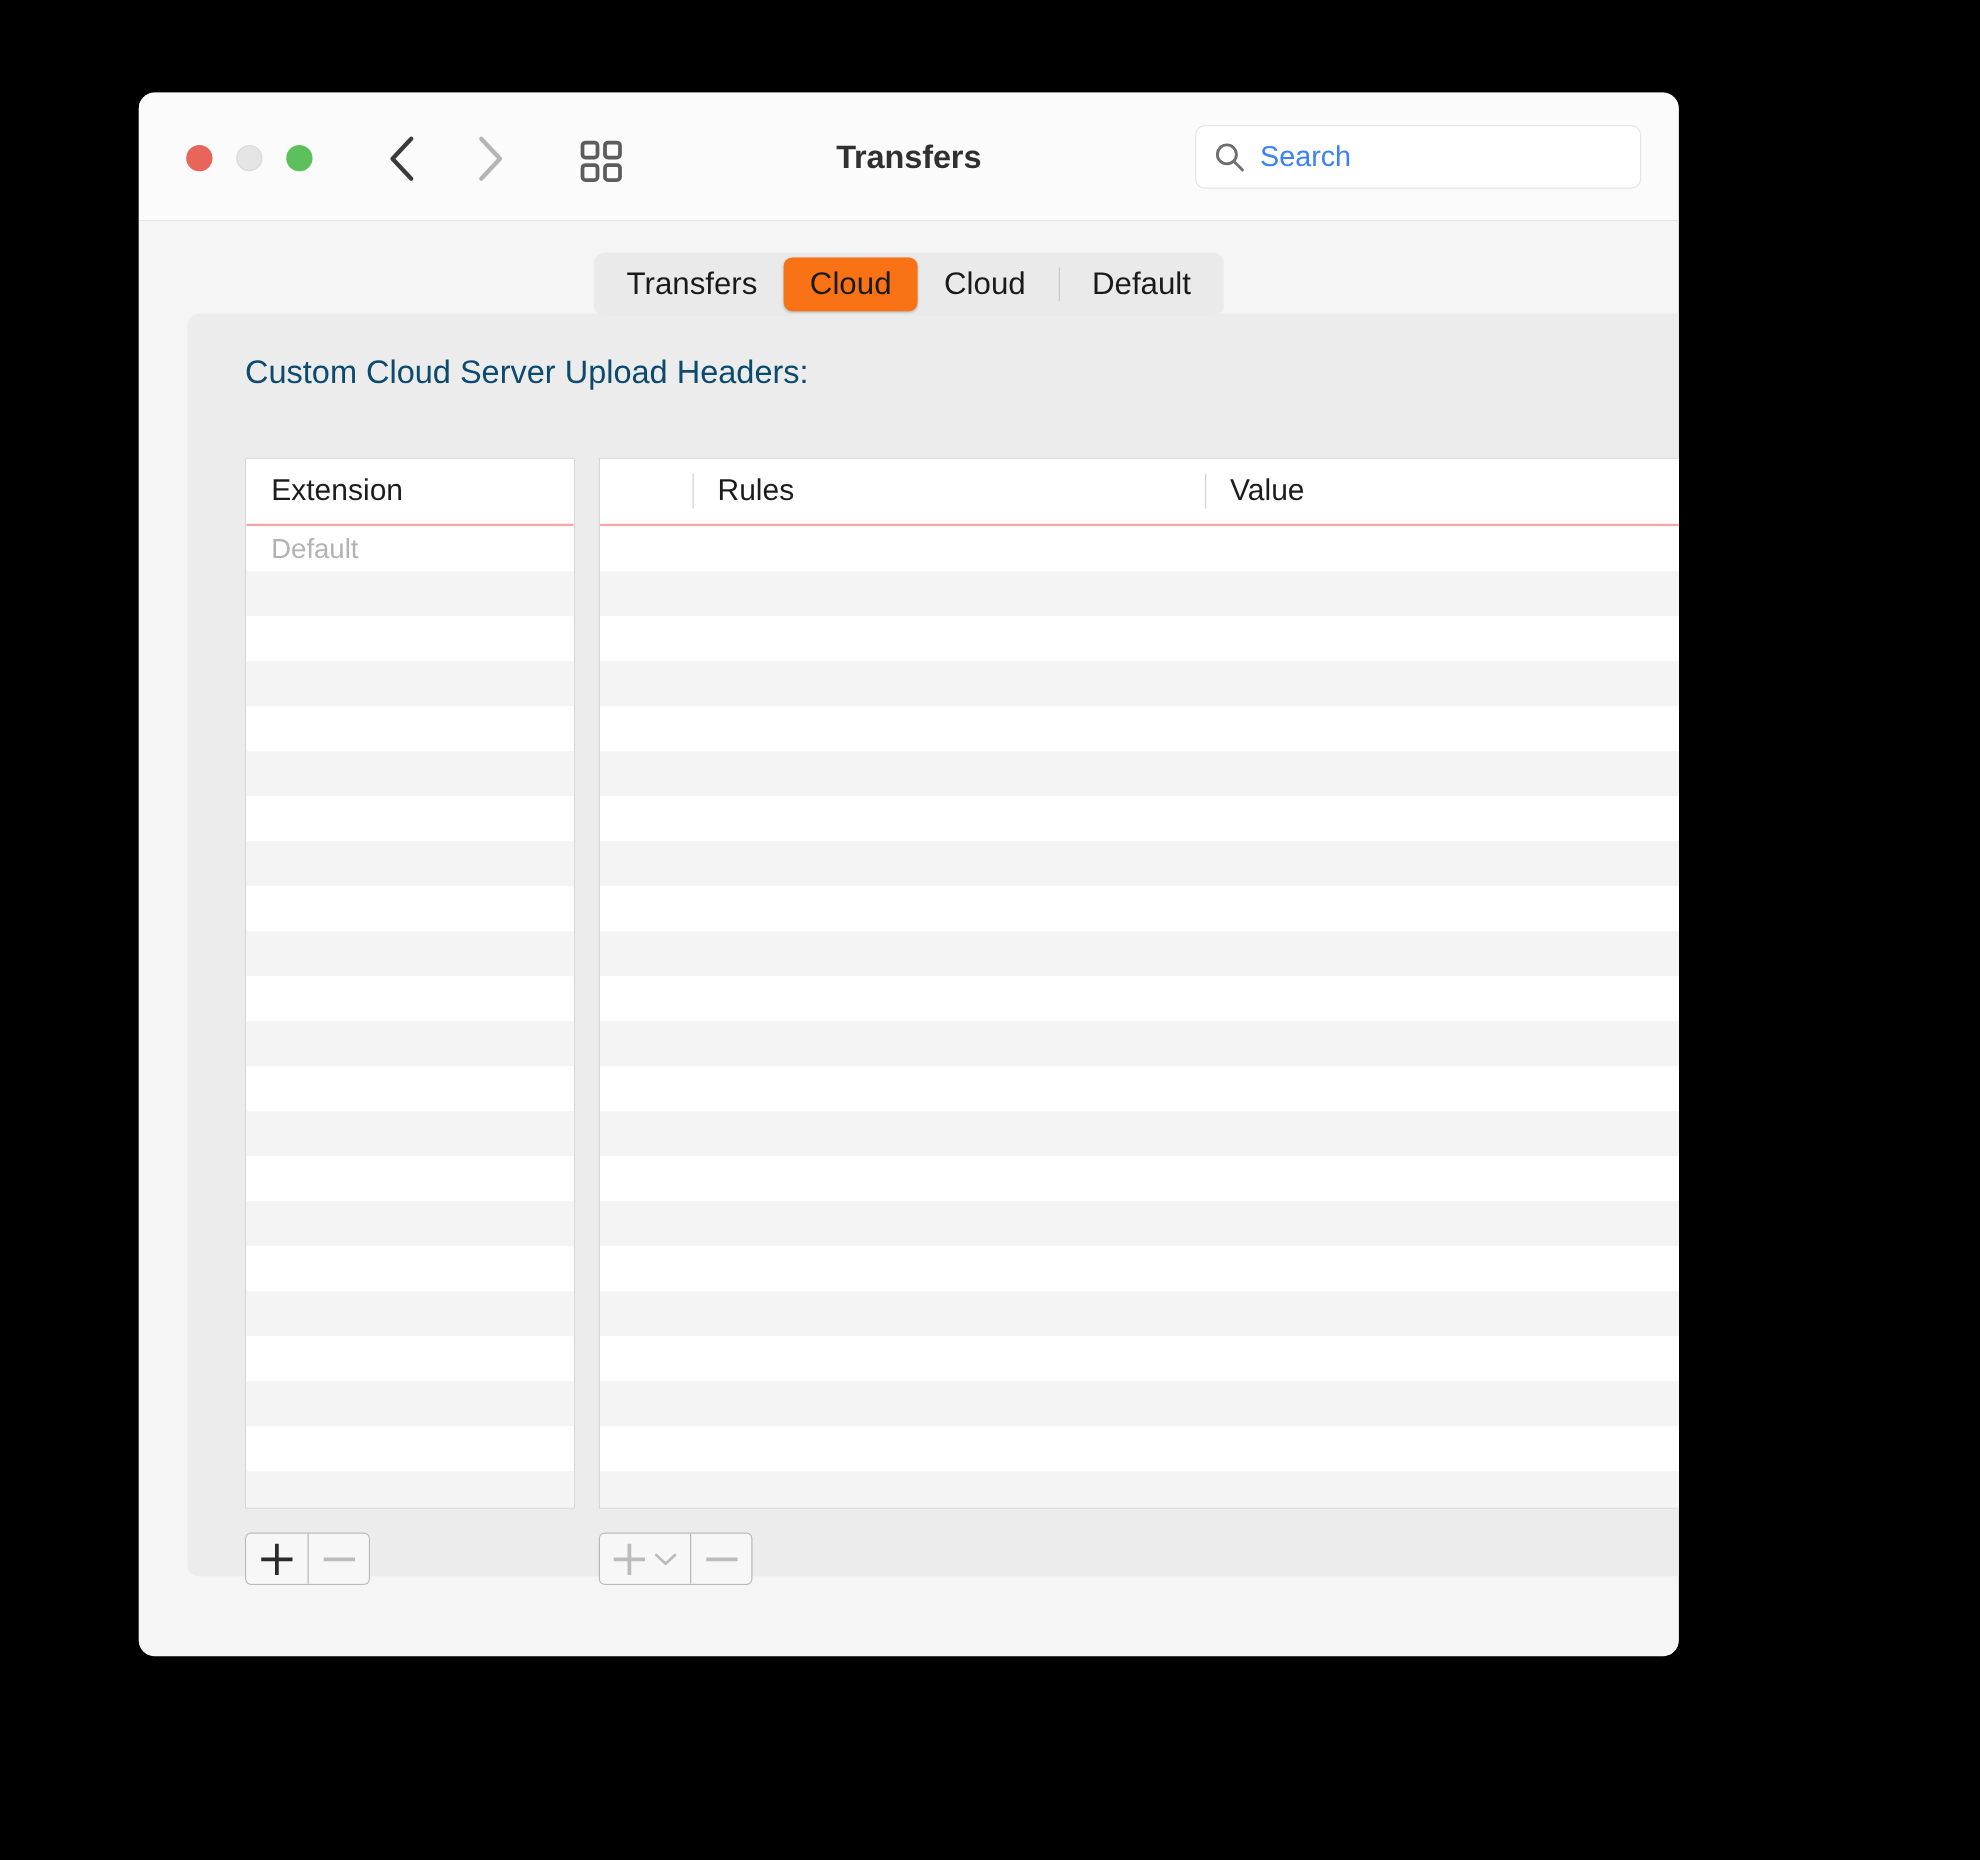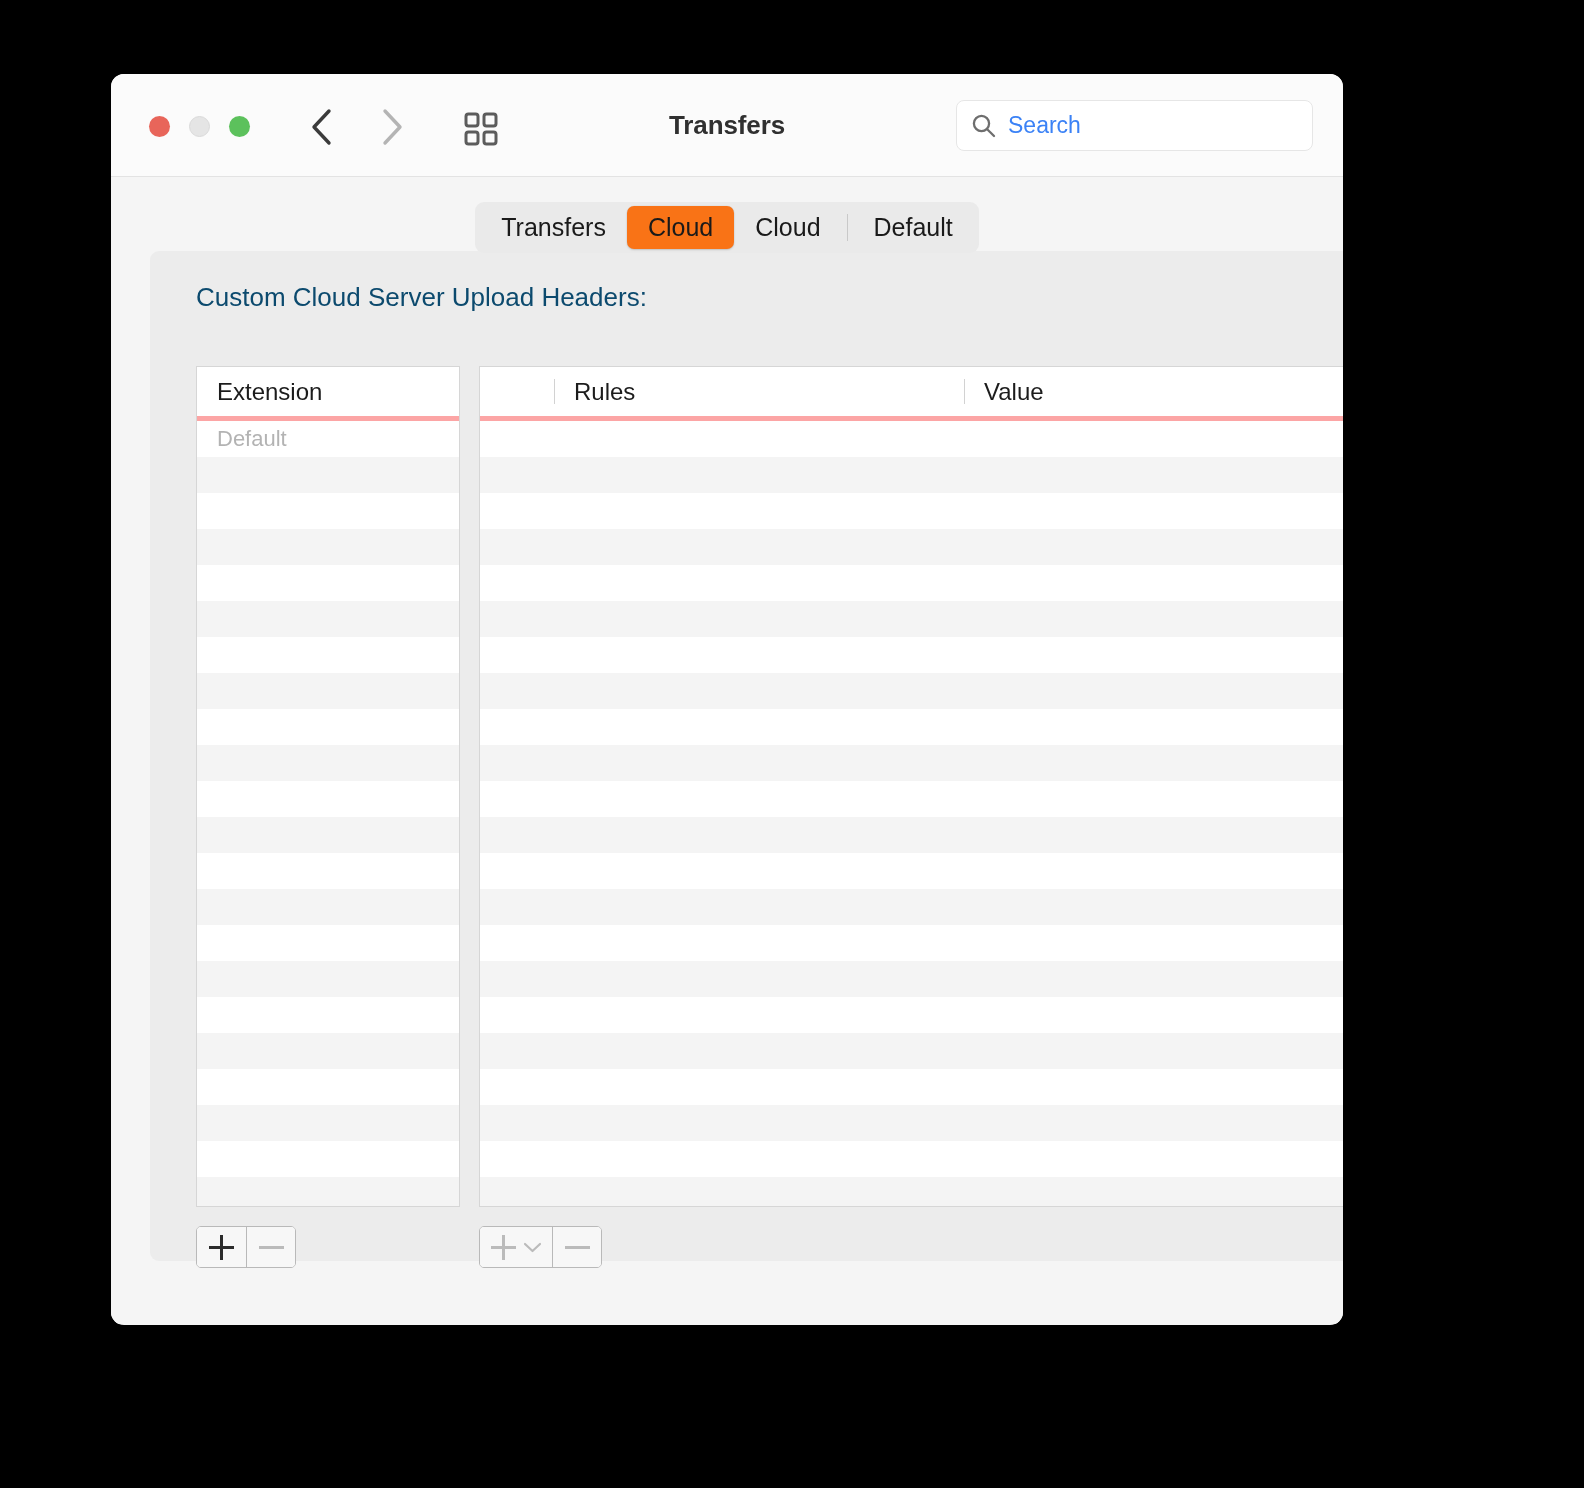--- a/index.html
+++ b/index.html
@@ -192,21 +192,21 @@
     height: 841px;
     overflow: hidden;
     position: relative;
   }
   .table-left  { width: 264px; flex: 0 0 264px; }
   .table-right { flex: 1 1 auto; }
 
   .thead {
     height: 54px;
     background: #FFFFFF;
-    border-bottom: 5px solid #fca5a5;
+    border-bottom: 2px solid #fca5a5;
     display: flex;
     align-items: center;
     position: relative;
     box-sizing: border-box;
   }
   .th {
     font-size: 24px;
     color: #1C1C1C;
     padding-left: 20px;
     position: relative;

